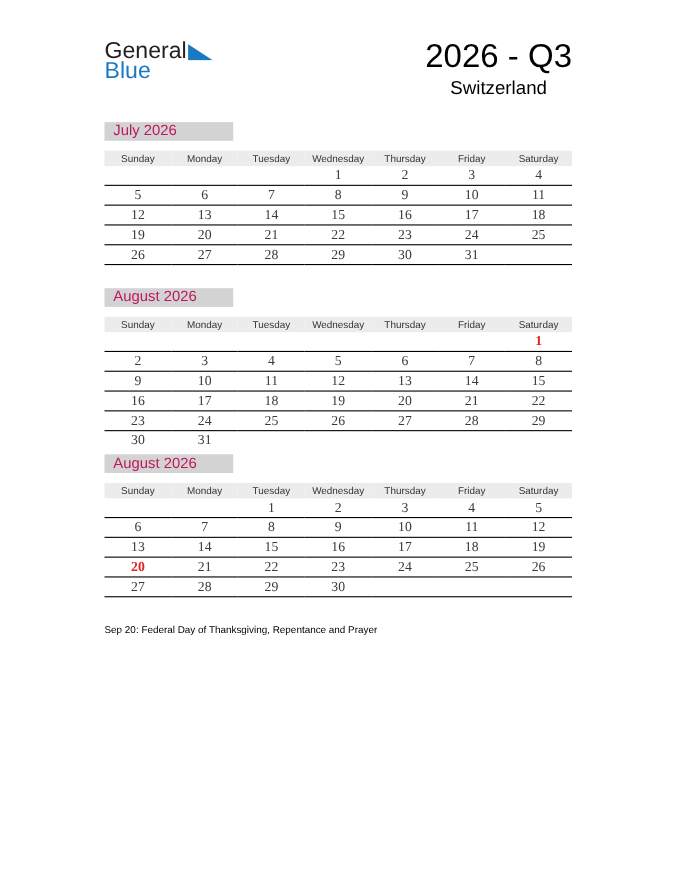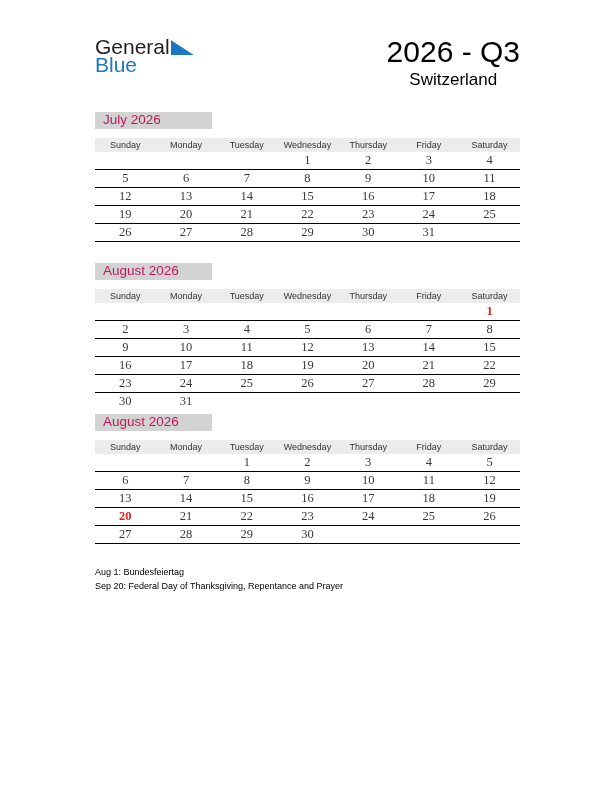--- a/index.html
+++ b/index.html
@@ -243,17 +243,16 @@
               <td>30</td>
               <td></td>
               <td></td>
               <td></td>
             </tr>
           </tbody>
         </table></section>
     </div>
 
   <div class="notes">
-    <div class="note">Aug 1: Bundesfeiertag</div>
     <div class="note">Sep 20: Federal Day of Thanksgiving, Repentance and Prayer</div>
   </div>
 
 </div>
 
 </body></html>

